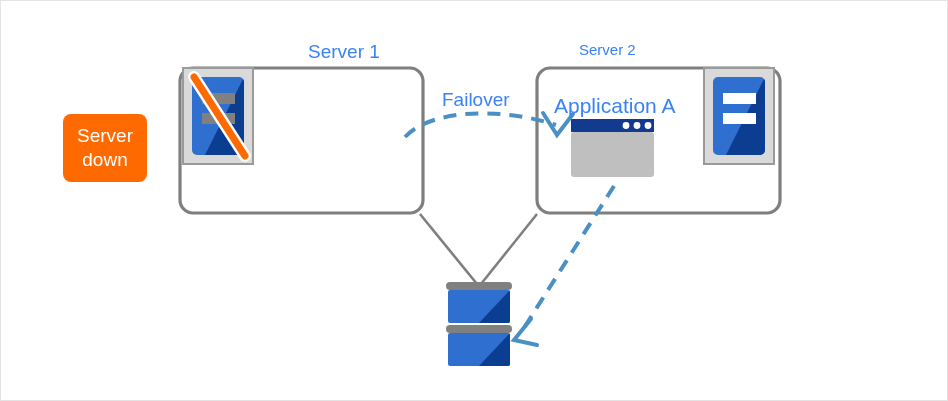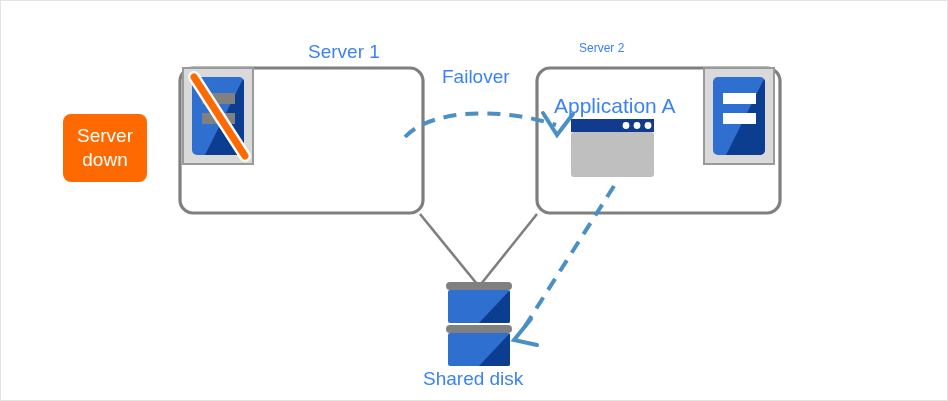--- a/index.html
+++ b/index.html
@@ -33,25 +33,25 @@
     line-height: 1;
   }
   #server1-title {
     left: 307px;
     top: 41px;
     font-size: 19px;
   }
   #server2-title {
     left: 578px;
     top: 41px;
-    font-size: 12px;
+    font-size: 15px;
   }
   #failover-label {
     left: 441px;
-    top: 66px;
+    top: 89px;
     font-size: 19px;
   }
   #app-label {
     left: 553px;
     top: 94px;
     font-size: 21px;
   }
   #disk-label {
     left: 422px;
     top: 368px;
@@ -159,15 +159,14 @@
 
   <div id="server-down-badge">
     <span>Server</span>
     <span>down</span>
   </div>
 
   <div class="lbl" id="server1-title">Server 1</div>
   <div class="lbl" id="server2-title">Server 2</div>
   <div class="lbl" id="failover-label">Failover</div>
   <div class="lbl" id="app-label">Application A</div>
-  <div class="lbl" id="disk-label">Shared disk</div>
 
 </div>
 
 </body></html>

